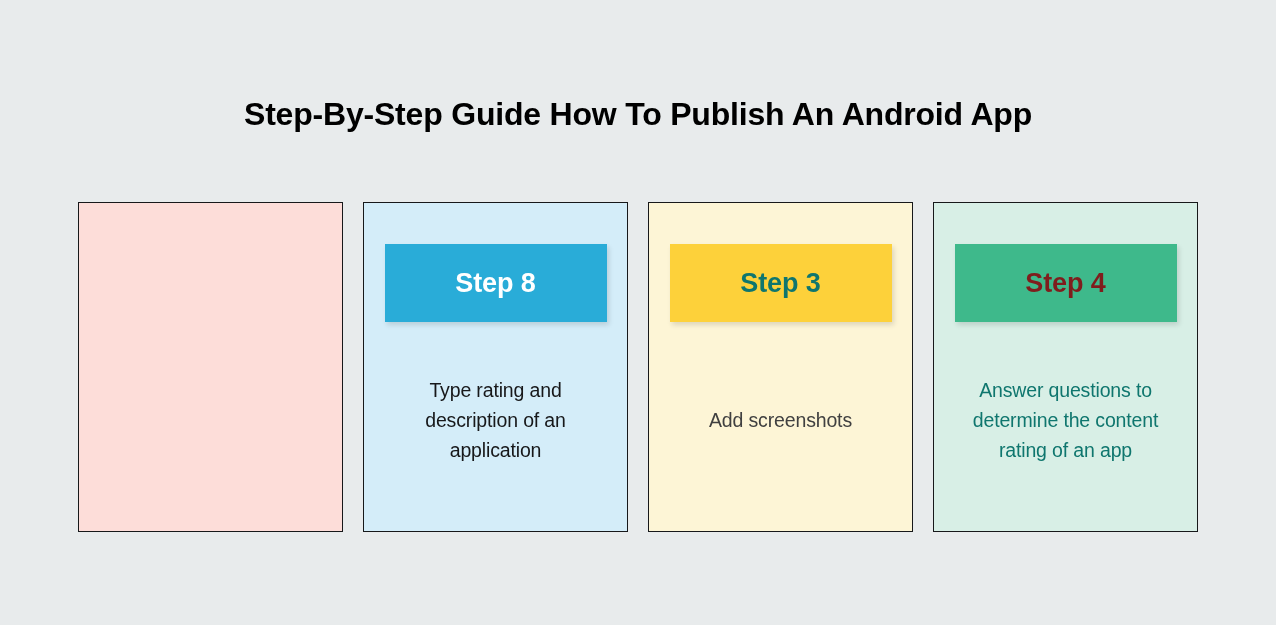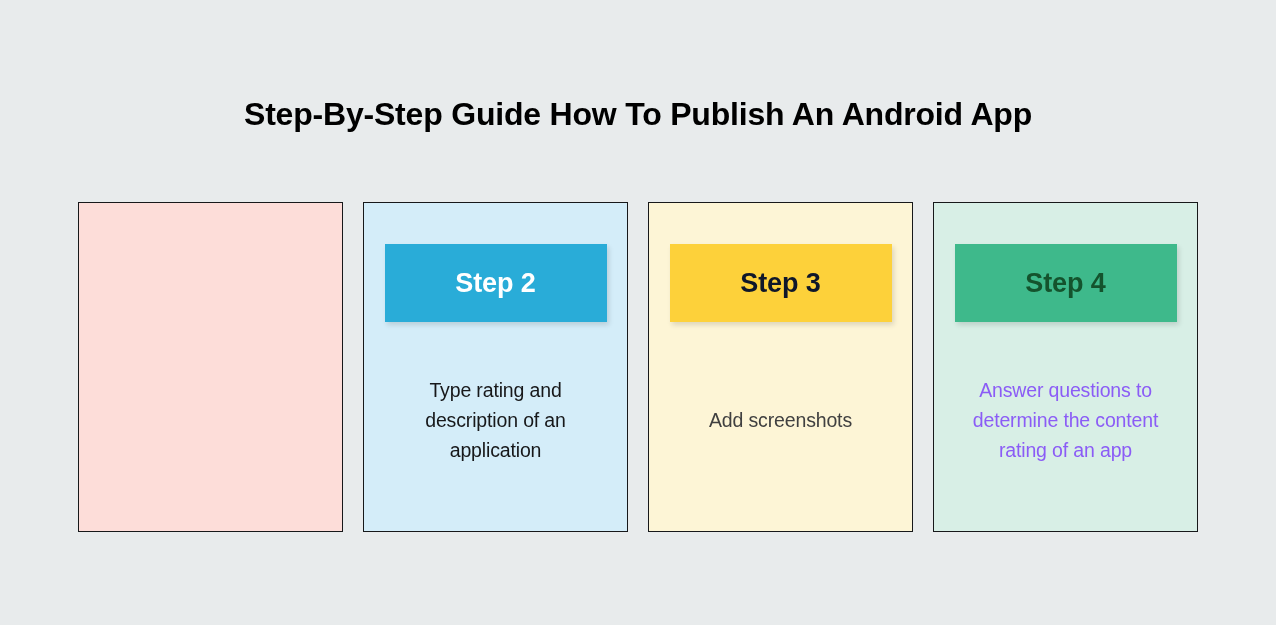--- a/index.html
+++ b/index.html
@@ -99,34 +99,34 @@
 <div class="page">
 
   <div class="page-title">Step-By-Step Guide How To Publish An Android App</div>
 
   <div class="cards-row">
 
     <div class="step-card" style="background: rgb(253, 221, 217); border-color: rgb(23, 24, 26);">
     </div>
 
     <div class="step-card" style="background: rgb(212, 237, 249); border-color: rgb(23, 24, 26);">
-      <div class="step-badge" style="background: rgb(41, 172, 216); color: rgb(255, 255, 255);">Step 2</div>
+      <div class="step-badge" style="background: rgb(41, 172, 216); color: rgb(255, 255, 255);">Step 8</div>
       <div class="step-body-wrap">
         <div class="step-body" style="color: rgb(23, 24, 26);">Type rating and description of an application</div>
       </div>
     </div>
 
     <div class="step-card" style="background: rgb(253, 245, 214); border-color: rgb(23, 24, 26);">
-      <div class="step-badge" style="background: rgb(253, 209, 58); color: #0f172a;">Step 3</div>
+      <div class="step-badge" style="background: rgb(253, 209, 58); color: #0f766e;">Step 3</div>
       <div class="step-body-wrap">
         <div class="step-body" style="color: #404040;">Add screenshots</div>
       </div>
     </div>
 
     <div class="step-card" style="background: rgb(216, 239, 230); border-color: rgb(23, 24, 26);">
-      <div class="step-badge" style="background: rgb(62, 185, 139); color: #14532d;">Step 4</div>
+      <div class="step-badge" style="background: rgb(62, 185, 139); color: #7f1d1d;">Step 4</div>
       <div class="step-body-wrap">
-        <div class="step-body" style="color: #8b5cf6;">Answer questions to determine the content rating of an app</div>
+        <div class="step-body" style="color: #0f766e;">Answer questions to determine the content rating of an app</div>
       </div>
     </div>
 
   </div>
 </div>
 
 </body></html>

